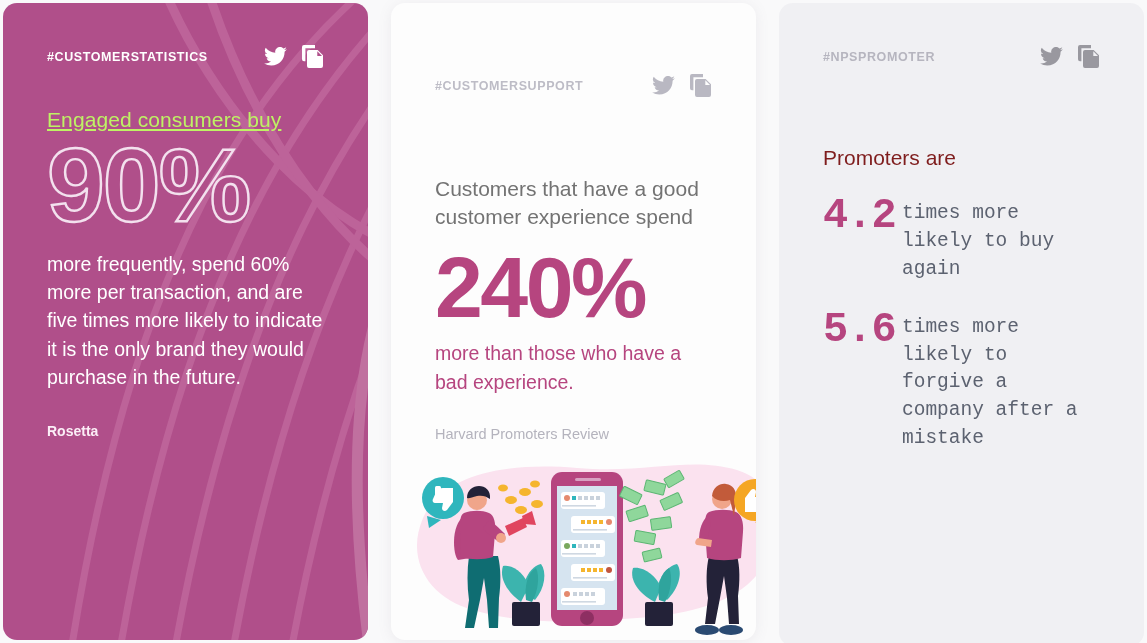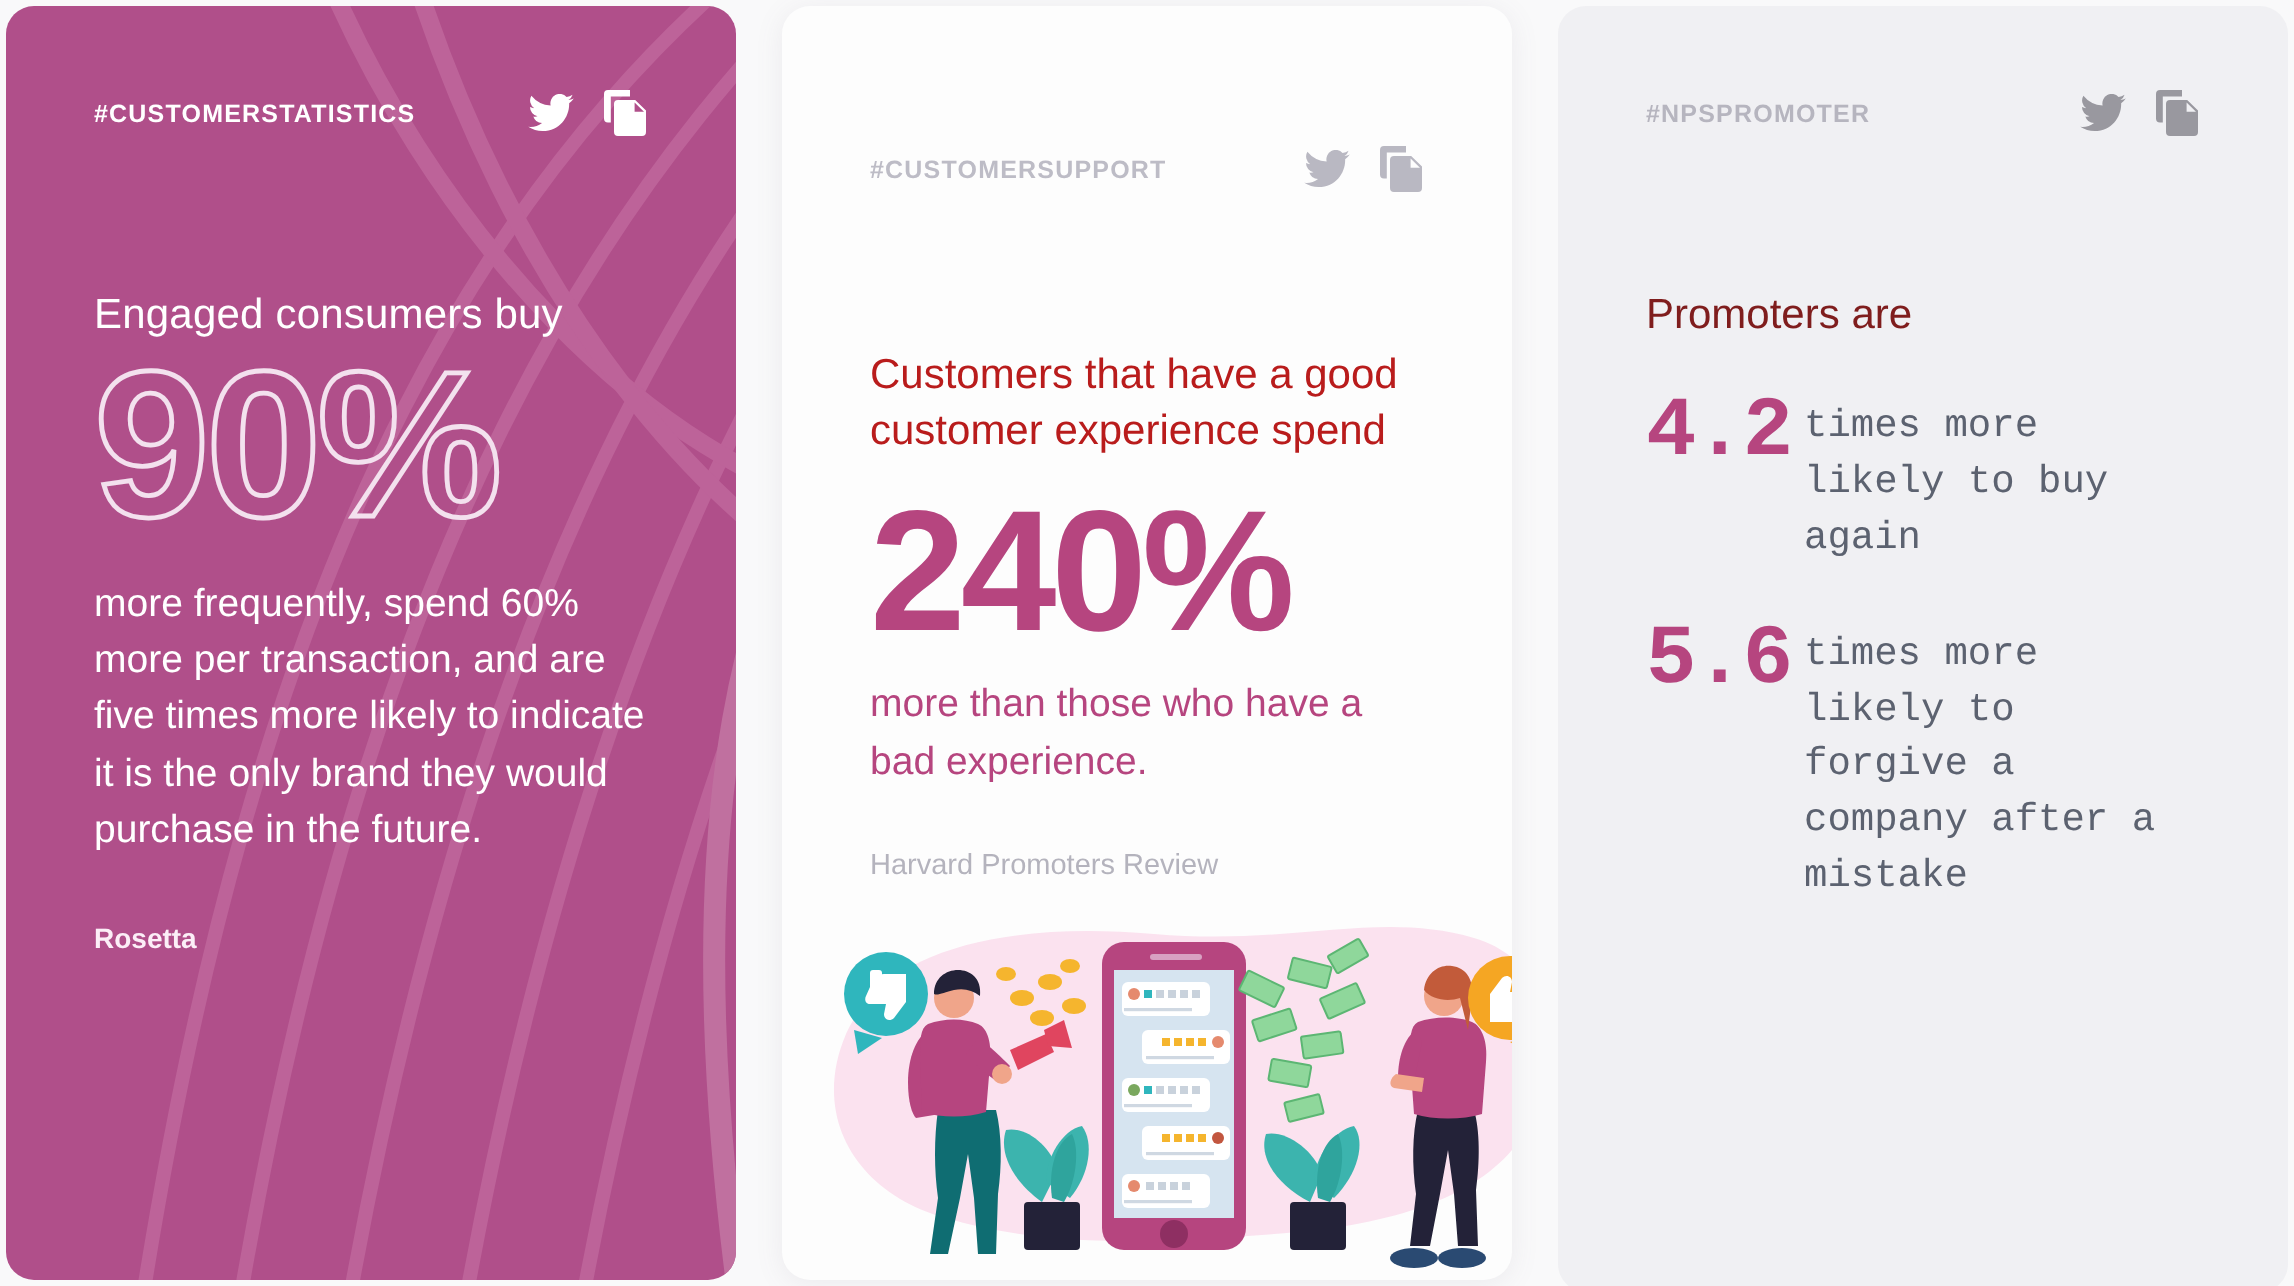--- a/index.html
+++ b/index.html
@@ -32,31 +32,31 @@
   .card-pink .hashtag { color: #ffffff; }
   .card-white .hashtag { color: #bdbcc6; }
   .card-grey .hashtag { color: #b6b5bf; }
   .head-icons { display: flex; align-items: center; gap: 15px; }
   .icon-btn { display: block; line-height: 0; cursor: pointer; }
   .card-pink .icon-btn svg { fill: #ffffff; }
   .card-white .icon-btn svg { fill: #b9b8c2; }
   .card-grey .icon-btn svg { fill: #99989f; }
 
   
-  .lead-pink { margin-top: 78px; font-size: 21px; color: #ffffff; font-weight: 400; letter-spacing: .1px; }
+  .lead-pink { margin-top: 40px; font-size: 21px; color: #bef264; font-weight: 400; letter-spacing: .1px; text-decoration: underline; }
   .bignum-outline {
     font-size: 104px; font-weight: 700; line-height: .96; letter-spacing: -2px;
     margin-top: 4px; color: transparent;
     -webkit-text-stroke: 2.4px #f3e1ee; text-stroke: 2.4px #f3e1ee;
   }
   .body-pink { margin-top: 14px; font-size: 19.5px; line-height: 1.45; color: #ffffff; max-width: 280px; }
   .src-pink { margin-top: 32px; font-size: 14px; font-weight: 600; color: #fceef7; }
 
   
-  .lead-magenta { margin-top: 78px; font-size: 21px; line-height: 1.35; color: #b91c1c; max-width: 275px; }
+  .lead-magenta { margin-top: 78px; font-size: 21px; line-height: 1.35; color: #737373; max-width: 275px; }
   .bignum-solid { font-size: 86px; font-weight: 700; line-height: 1.02; letter-spacing: -2.5px; color: #b6457f; margin-top: 12px; }
   .body-magenta { margin-top: 8px; font-size: 19.5px; line-height: 1.45; color: #b6457f; max-width: 275px; }
   .src-grey { margin-top: 30px; font-size: 14.5px; color: #b4b3bd; }
   .illo-wrap { margin-top: 18px; margin-left: -26px; margin-right: -44px; }
 
   
   .lead-dark { margin-top: 78px; font-size: 21px; color: #7f1d1d; }
   .stat-row { display: flex; align-items: flex-start; gap: 1px; margin-top: 24px; font-family: Liberation Mono, monospace; }
   .stat-num { font-size: 42px; font-weight: 700; color: #b6457f; line-height: 1.08; letter-spacing: -1px; min-width: 78px; }
   .stat-txt { font-size: 19.5px; line-height: 1.43; color: #5c6270; max-width: 185px; padding-top: 6px; }

